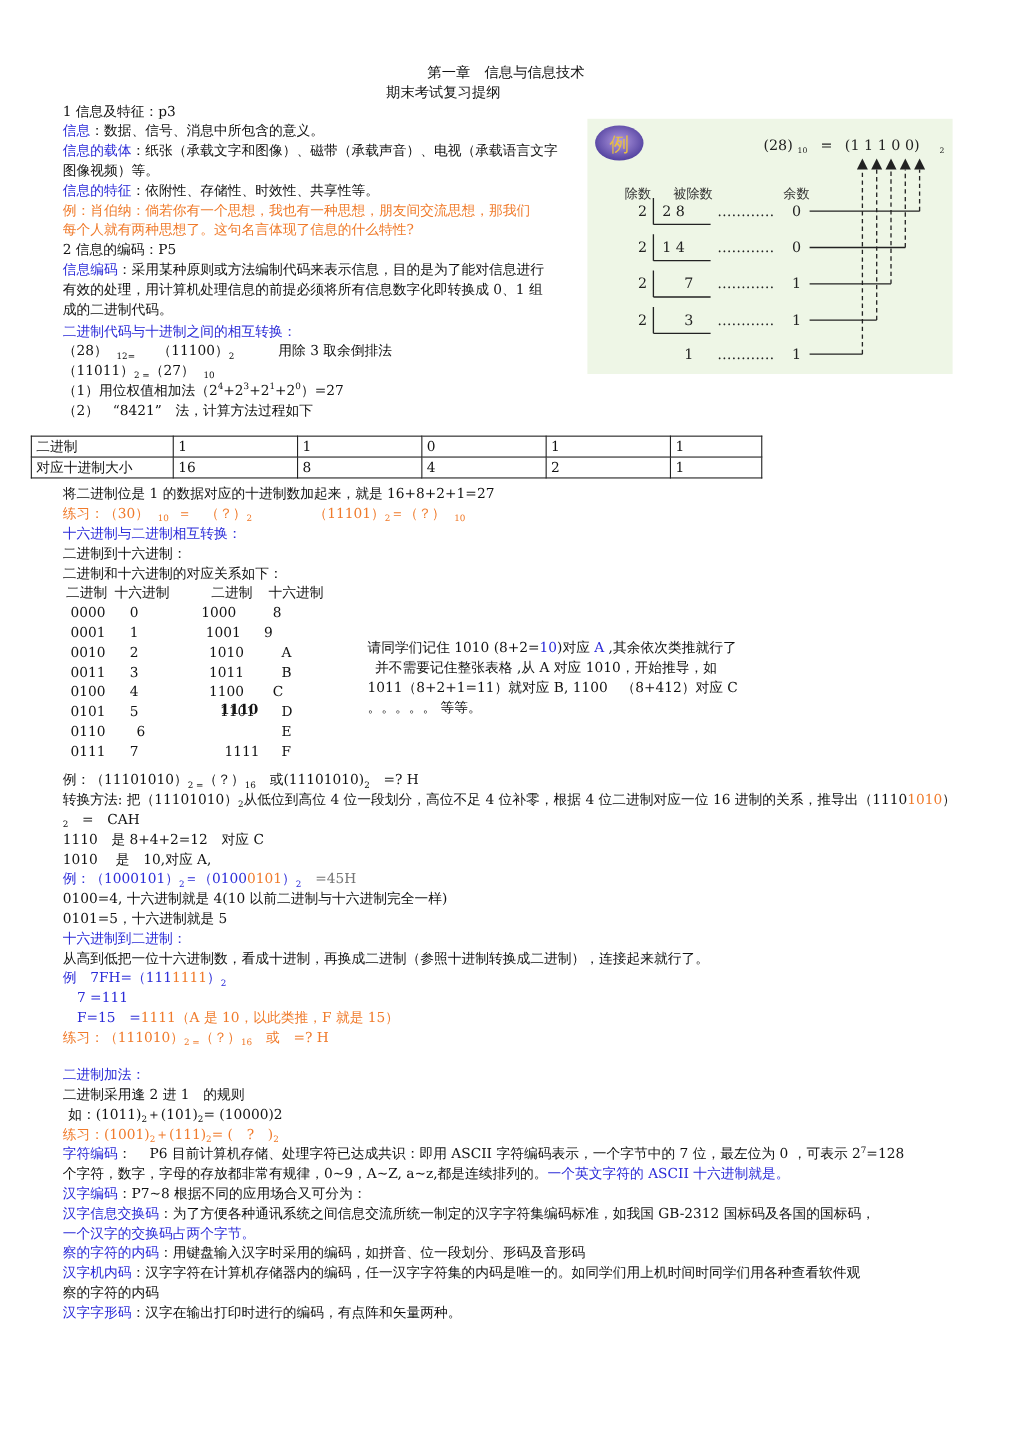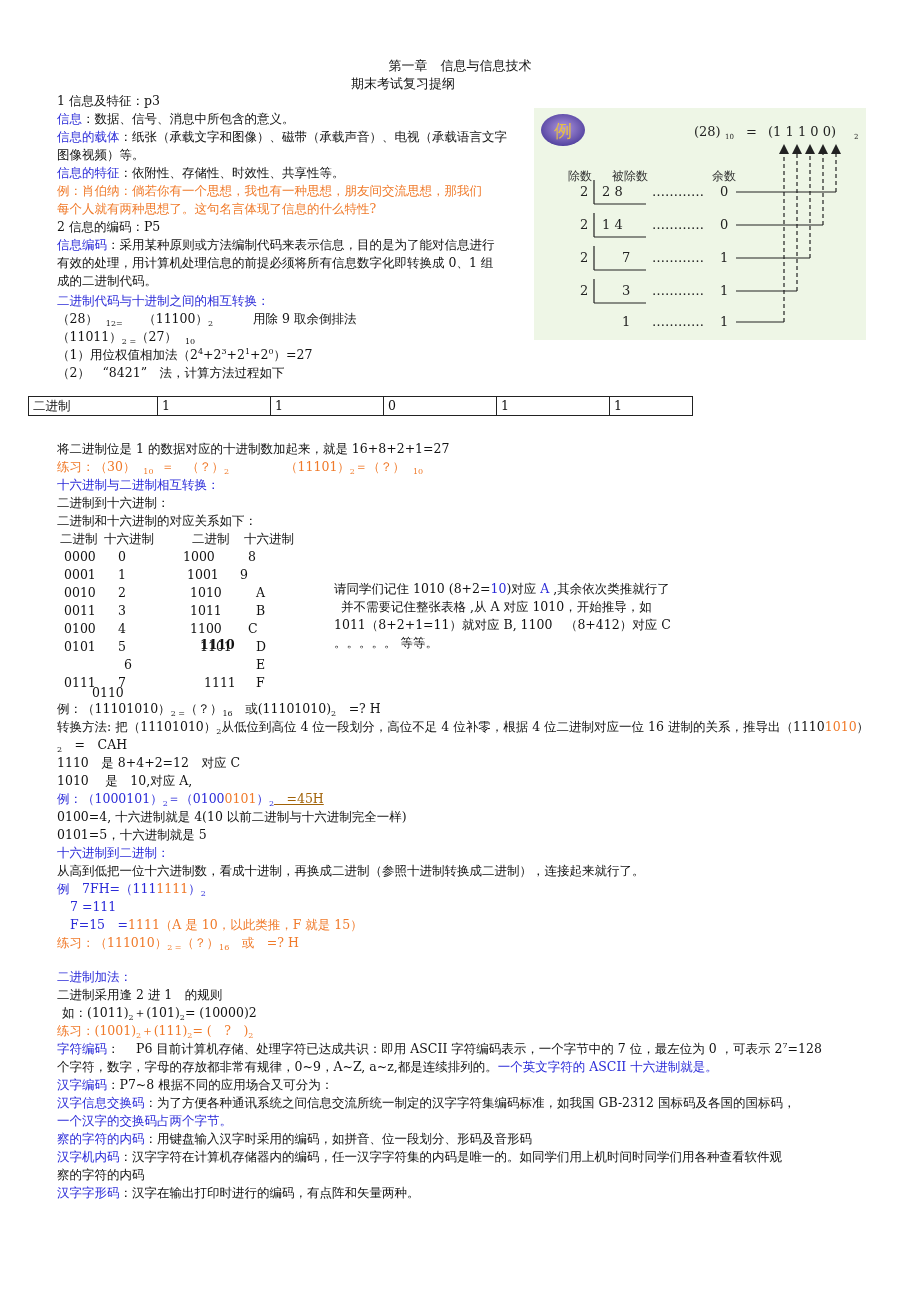--- a/index.html
+++ b/index.html
@@ -1,21 +1,21 @@
 <!DOCTYPE html>
 <html><head>
 <meta charset="utf-8">
 <style>
   html, body { margin:0; padding:0; background:#ffffff; }
   body { width:920px; height:1302px; position:relative; overflow:hidden;
          font-family:"DejaVu Serif","Liberation Serif",serif; font-size:12.5px; color:#111; }
   .ln { position:absolute; left:57px; white-space:nowrap; line-height:18px; }
   .blue { color:#2a2ad8; }
   .orange { color:#f07a2a; }
-  .black { color:#a16207;text-decoration:underline; }
+  .black { color:#737373; }
   sub { font-size:8px; vertical-align:-3px; line-height:0; }
   sup { font-size:8px; vertical-align:5px; line-height:0; }
   .title { position:absolute; left:0; width:920px; text-align:center; top:57px; font-weight:normal; font-size:13px; }
   .subtitle { position:absolute; left:0; width:796px; text-align:center; top:75px; font-size:13px; padding-left:10px; box-sizing:border-box;}
   .fig { position:absolute; left:534px; top:108px; width:332px; height:232px; background:#eef6e6; overflow:hidden; }
   table.bt { position:absolute; left:28px; top:396px; border-collapse:collapse; font-size:12.5px; }
   table.bt td { border:1px solid #222; height:18px; padding:0 4px; line-height:18px; }
   .hex { position:absolute; font-size:12.5px; white-space:nowrap; line-height:18px;}
 </style>
 </head>
@@ -30,21 +30,21 @@
 <div class="ln" style="top:146px">图像视频）等。</div>
 <div class="ln" style="top:164px"><span class="blue">信息的特征</span><span>：依附性、存储性、时效性、共享性等。</span></div>
 <div class="ln orange" style="top:182px">例：肖伯纳：倘若你有一个思想，我也有一种思想，朋友间交流思想，那我们</div>
 <div class="ln orange" style="top:200px">每个人就有两种思想了。这句名言体现了信息的什么特性?</div>
 
 <div class="ln" style="top:218px">2 信息的编码：P5</div>
 <div class="ln" style="top:236px"><span class="blue">信息编码</span><span>：采用某种原则或方法编制代码来表示信息，目的是为了能对信息进行</span></div>
 <div class="ln" style="top:254px">有效的处理，用计算机处理信息的前提必须将所有信息数字化即转换成 0、1 组</div>
 <div class="ln" style="top:272px">成的二进制代码。</div>
 <div class="ln blue" style="top:292px">二进制代码与十进制之间的相互转换：</div>
-<div class="ln" style="top:310px"><span>（28）</span>&nbsp;&nbsp;<sub>12=</sub>&nbsp;&nbsp;<span>　（11100）</span><sub>2</sub><span style="display:inline-block;width:40px"></span><span>用除 9 取余倒排法</span></div>
+<div class="ln" style="top:310px"><span>（28）</span>&nbsp;&nbsp;<sub>12=</sub>&nbsp;&nbsp;<span>　（11100）</span><sub>2</sub><span style="display:inline-block;width:40px"></span><span>用除 3 取余倒排法</span></div>
 <div class="ln" style="top:328px"><span>（11011）</span><sub>2 =</sub><span>（27）</span>&nbsp;&nbsp;<sub>10</sub></div>
 <div class="ln" style="top:346px"><span>（1）用位权值相加法（2</span><sup>4</sup><span>+2</span><sup>3</sup><span>+2</span><sup>1</sup><span>+2</span><sup>0</sup><span>）=27</span></div>
 <div class="ln" style="top:364px">（2）　“8421”　法，计算方法过程如下</div>
 
 <div class="fig">
   <svg width="332" height="232" viewBox="0 0 332 232" style="position:absolute;left:0;top:0">
     <defs>
       <radialGradient id="bg1" cx="50%" cy="45%" r="60%">
         <stop offset="0%" stop-color="#b29ae0"></stop>
         <stop offset="100%" stop-color="#4a3a9a"></stop>
@@ -119,20 +119,28 @@
 <table class="bt">
   <tbody id="wt-body">
       <tr>
         <td style="width: 120px;">二进制</td>
         <td style="width: 104px;">1</td>
         <td style="width: 104px;">1</td>
         <td style="width: 104px;">0</td>
         <td style="width: 104px;">1</td>
         <td style="width: 74px;">1</td>
       </tr>
+      <tr>
+        <td style="width: 120px;">对应十进制大小</td>
+        <td style="width: 104px;">16</td>
+        <td style="width: 104px;">8</td>
+        <td style="width: 104px;">4</td>
+        <td style="width: 104px;">2</td>
+        <td style="width: 74px;">1</td>
+      </tr>
     </tbody>
 </table>
 
 <div class="ln" style="top:440px">将二进制位是 1 的数据对应的十进制数加起来，就是 16+8+2+1=27</div>
 <div class="ln orange" style="top:458px"><span>练习：（30）</span>&nbsp;&nbsp;<sub>10</sub>&nbsp;&nbsp;<span>＝　（？）</span><sub>2</sub><span style="display:inline-block;width:56px"></span><span>（11101）</span><sub>2</sub><span>＝（？）</span>&nbsp;&nbsp;<sub>10</sub></div>
 <div class="ln blue" style="top:476px">十六进制与二进制相互转换：</div>
 <div class="ln" style="top:494px">二进制到十六进制：</div>
 <div class="ln" style="top:512px">二进制和十六进制的对应关系如下：</div>
 
 <div id="hex-table">
@@ -157,21 +165,21 @@
     <div class="hex" style="left: 190px; top: 602px;">1011</div>
     <div class="hex" style="left: 256px; top: 602px;">B</div>
     <div class="hex" style="left: 64px; top: 620px;">0100</div>
     <div class="hex" style="left: 118px; top: 620px;">4</div>
     <div class="hex" style="left: 190px; top: 620px;">1100</div>
     <div class="hex" style="left: 248px; top: 620px;">C</div>
     <div class="hex" style="left: 64px; top: 638px;">0101</div>
     <div class="hex" style="left: 118px; top: 638px;">5</div>
     <div class="hex" style="left: 200px; top: 638px;">1101</div>
     <div class="hex" style="left: 256px; top: 638px;">D</div>
-    <div class="hex" style="left: 64px; top: 684px; margin-left: 28px;">0110</div>
+    <div class="hex" style="left: 64px; top: 656px;">0110</div>
     <div class="hex" style="left: 124px; top: 656px;">6</div>
     <div class="hex" style="left: 200px; top: 636px; font-weight: bold;">1110</div>
     <div class="hex" style="left: 256px; top: 656px;">E</div>
     <div class="hex" style="left: 64px; top: 674px;">0111</div>
     <div class="hex" style="left: 118px; top: 674px;">7</div>
     <div class="hex" style="left: 204px; top: 674px;">1111</div>
     <div class="hex" style="left: 256px; top: 674px;">F</div>
   </div>
 
 <div class="ln" style="left:334px;top:580px"><span>请同学们记住 1010 (8+2=</span><span class="blue">10</span><span>)对应 </span><span class="blue">A</span><span> ,其余依次类推就行了</span></div>

